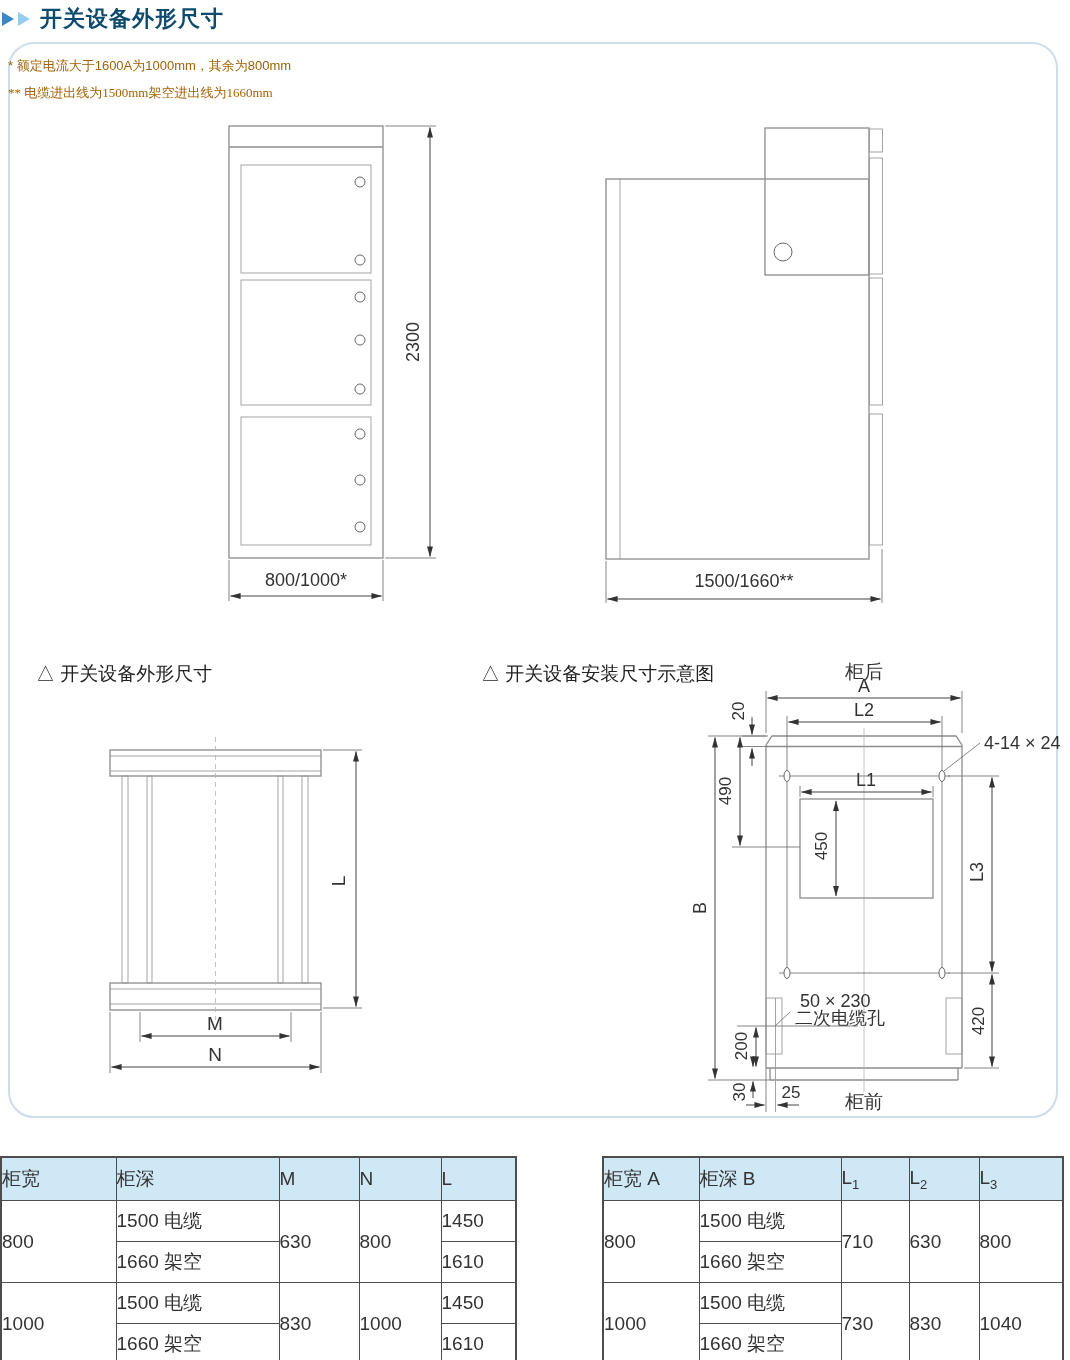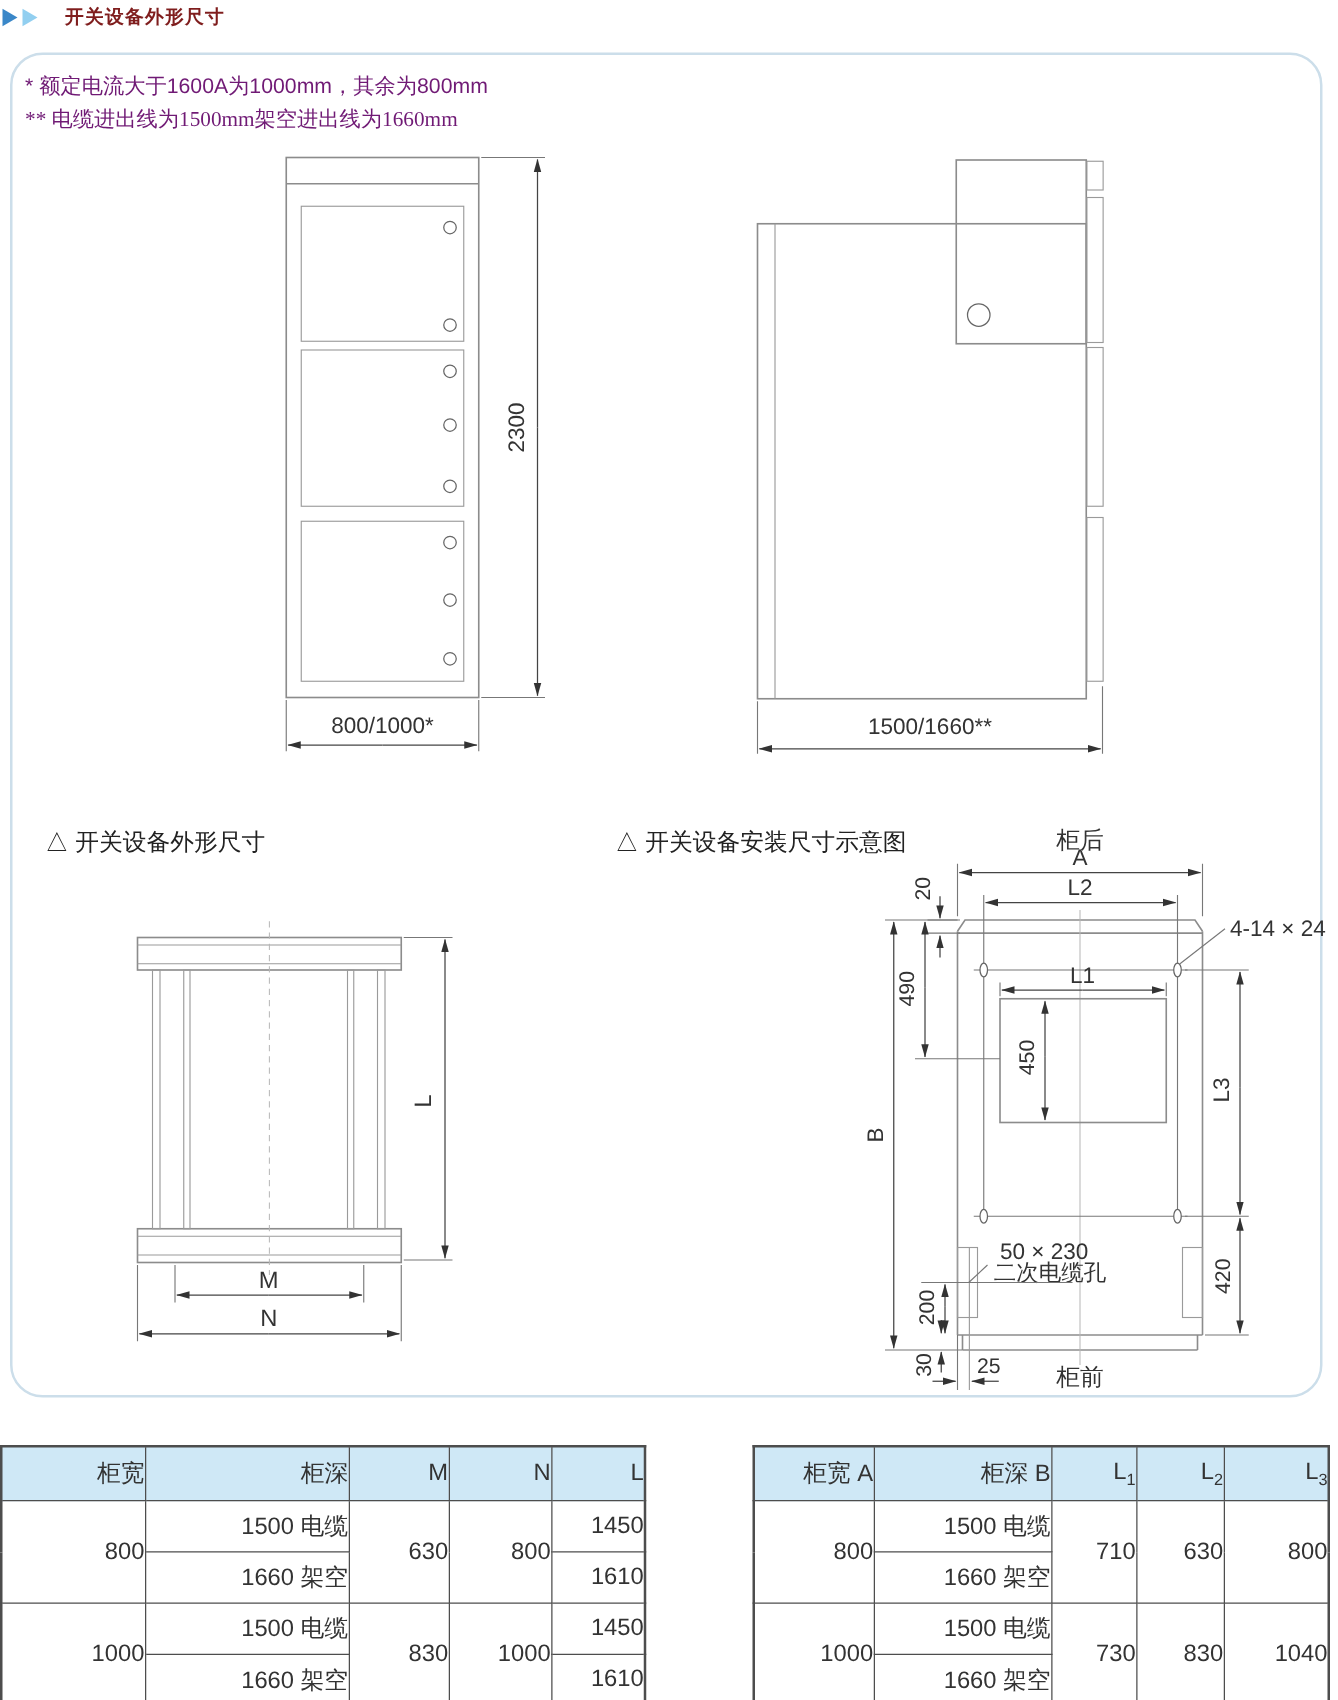--- a/index.html
+++ b/index.html
@@ -3,37 +3,37 @@
 <meta charset="utf-8">
 <style>
   html,body{margin:0;padding:0;background:#fff;}
   body{width:1070px;height:1360px;font-family:"Liberation Sans",sans-serif;}
   .page{position:relative;width:1070px;height:1360px;overflow:hidden;background:#fff;}
   .abs{position:absolute;}
   
   .title-row{left:2px;top:4px;display:flex;align-items:center;gap:4px;}
   .tri{width:0;height:0;border-style:solid;border-width:7px 0 7px 12px;border-color:transparent transparent transparent #3a87c8;}
   .tri.light{border-left-color:#92cff0;}
-  .page-title{margin-left:18px;font-size:15px;font-weight:bold;color:#7f1d1d;letter-spacing:1px;}
+  .page-title{margin-left:6px;font-size:22px;font-weight:bold;color:#0c4a6e;letter-spacing:1px;}
   
   .panel{left:8px;top:42px;width:1050px;height:1076px;border:2px solid #ccdeea;border-radius:26px;background:#fff;box-sizing:border-box;}
-  .note{left:20px;color:#701a75;font-size:17px;white-space:nowrap;}
+  .note{left:8px;color:#a16207;font-size:13px;white-space:nowrap;}
   .caption{color:#222;font-size:19px;white-space:nowrap;}
   
   svg{position:absolute;overflow:visible;}
   svg text{font-family:"Liberation Sans",sans-serif;fill:#333;}
   .outline{stroke:#8c8c8c;stroke-width:1.3;fill:none;}
   .thin{stroke:#9a9a9a;stroke-width:0.9;fill:none;}
   .dim{stroke:#444;stroke-width:1;fill:none;}
   .ext{stroke:#777;stroke-width:0.9;fill:none;}
   .cline{stroke:#b5b5b5;stroke-width:0.8;fill:none;}
   .hole{stroke:#666;stroke-width:1;fill:#fff;}
   
   .spec-table{position:absolute;border-collapse:collapse;table-layout:fixed;background:#fff;border:2px solid #4d4d4d;}
-  .spec-table th,.spec-table td{border:1px solid #4d4d4d;text-align:right;vertical-align:middle;font-size:19px;color:#333;font-weight:normal;padding:0;}
+  .spec-table th,.spec-table td{border:1px solid #4d4d4d;text-align:left;vertical-align:middle;font-size:19px;color:#333;font-weight:normal;padding:0;}
   .spec-table thead th{background:#cfe8f6;height:42px;}
   .spec-table tbody td{height:40px;}
   .spec-table sub{font-size:13px;}
 </style>
 </head>
 <body>
 
 <div class="page">
 
   <div class="abs title-row">
@@ -101,21 +101,21 @@
     <g>
       <line class="ext" x1="606" y1="561" x2="606" y2="603"></line>
       <line class="ext" x1="882" y1="549" x2="882" y2="603"></line>
       <line class="dim" x1="744" y1="599" x2="607.5" y2="599" marker-end="url(#ar-s)"></line>
       <line class="dim" x1="744" y1="599" x2="880.5" y2="599" marker-end="url(#ar-s)"></line>
       <text font-size="18" text-anchor="middle" x="744" y="587">1500/1660**</text>
     </g>
   </svg>
 
   <div class="abs caption" style="left:36px;top:661px;">△ 开关设备外形尺寸</div>
-  <div class="abs caption" style="left:492px;top:661px;">△ 开关设备安装尺寸示意图</div>
+  <div class="abs caption" style="left:481px;top:661px;">△ 开关设备安装尺寸示意图</div>
 
   <svg class="abs" style="left:85px;top:725px;" width="290" height="360" viewBox="85 725 290 360">
     <defs>
       <marker id="ar-g" viewBox="0 0 10 8" refX="9.5" refY="4" markerWidth="11" markerHeight="8.5" orient="auto">
         <path d="M0,1.2 L10,4 L0,6.8 z" fill="#333"></path>
       </marker>
     </defs>
     <g>
       <rect class="outline" x="110" y="750" width="211" height="26"></rect>
       <line class="thin" x1="110" y1="756" x2="321" y2="756"></line>

